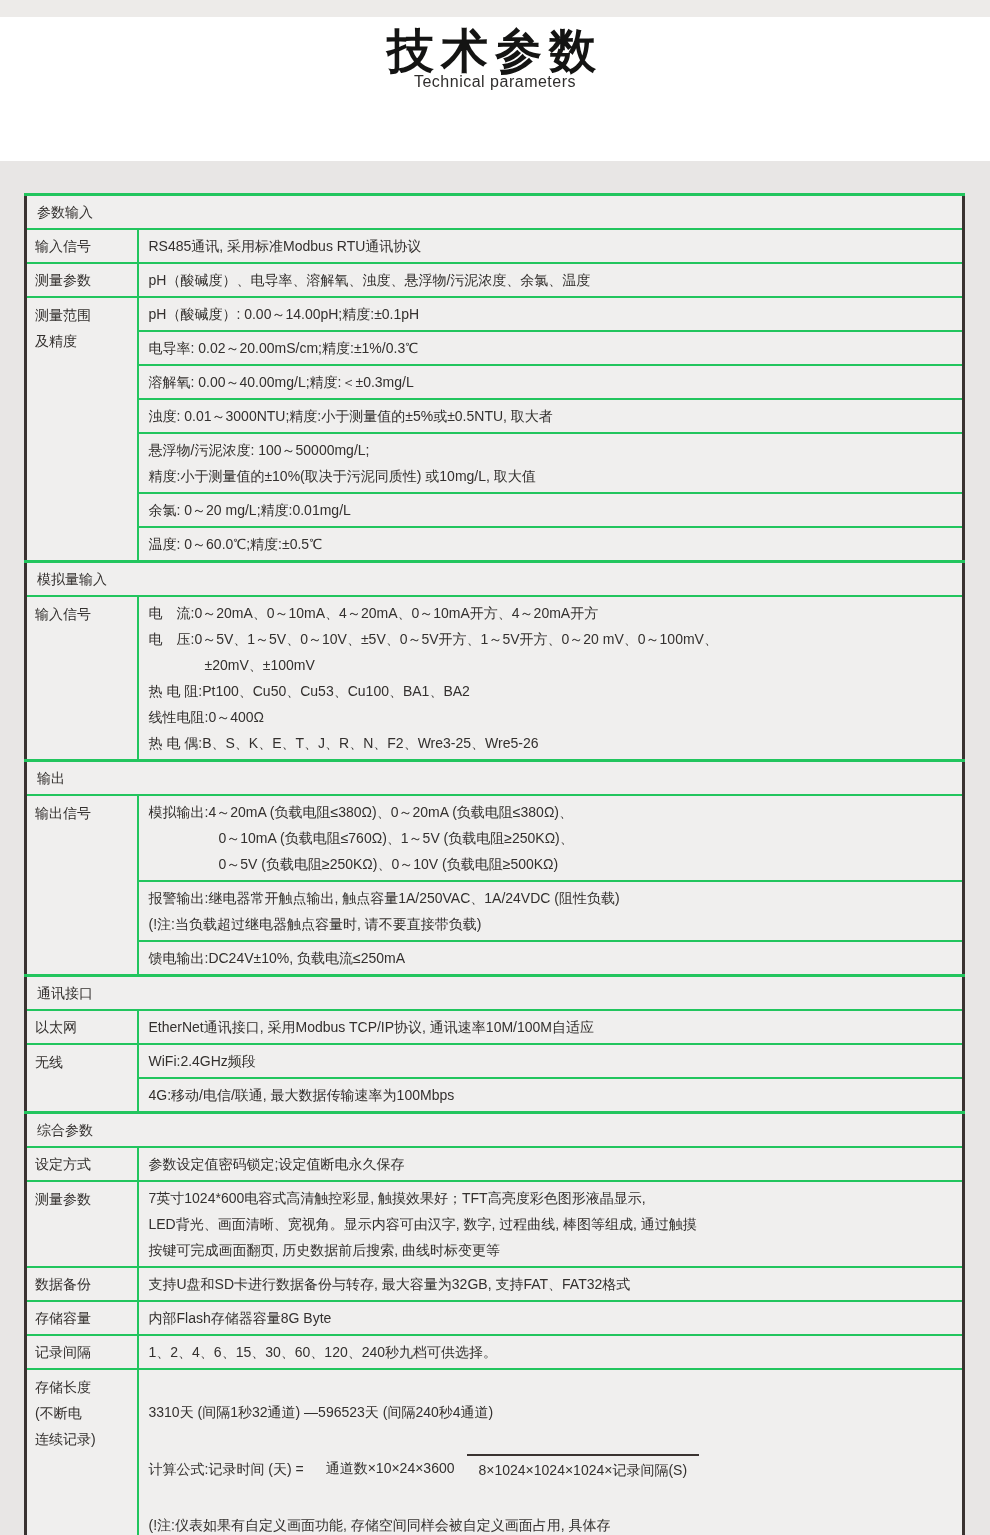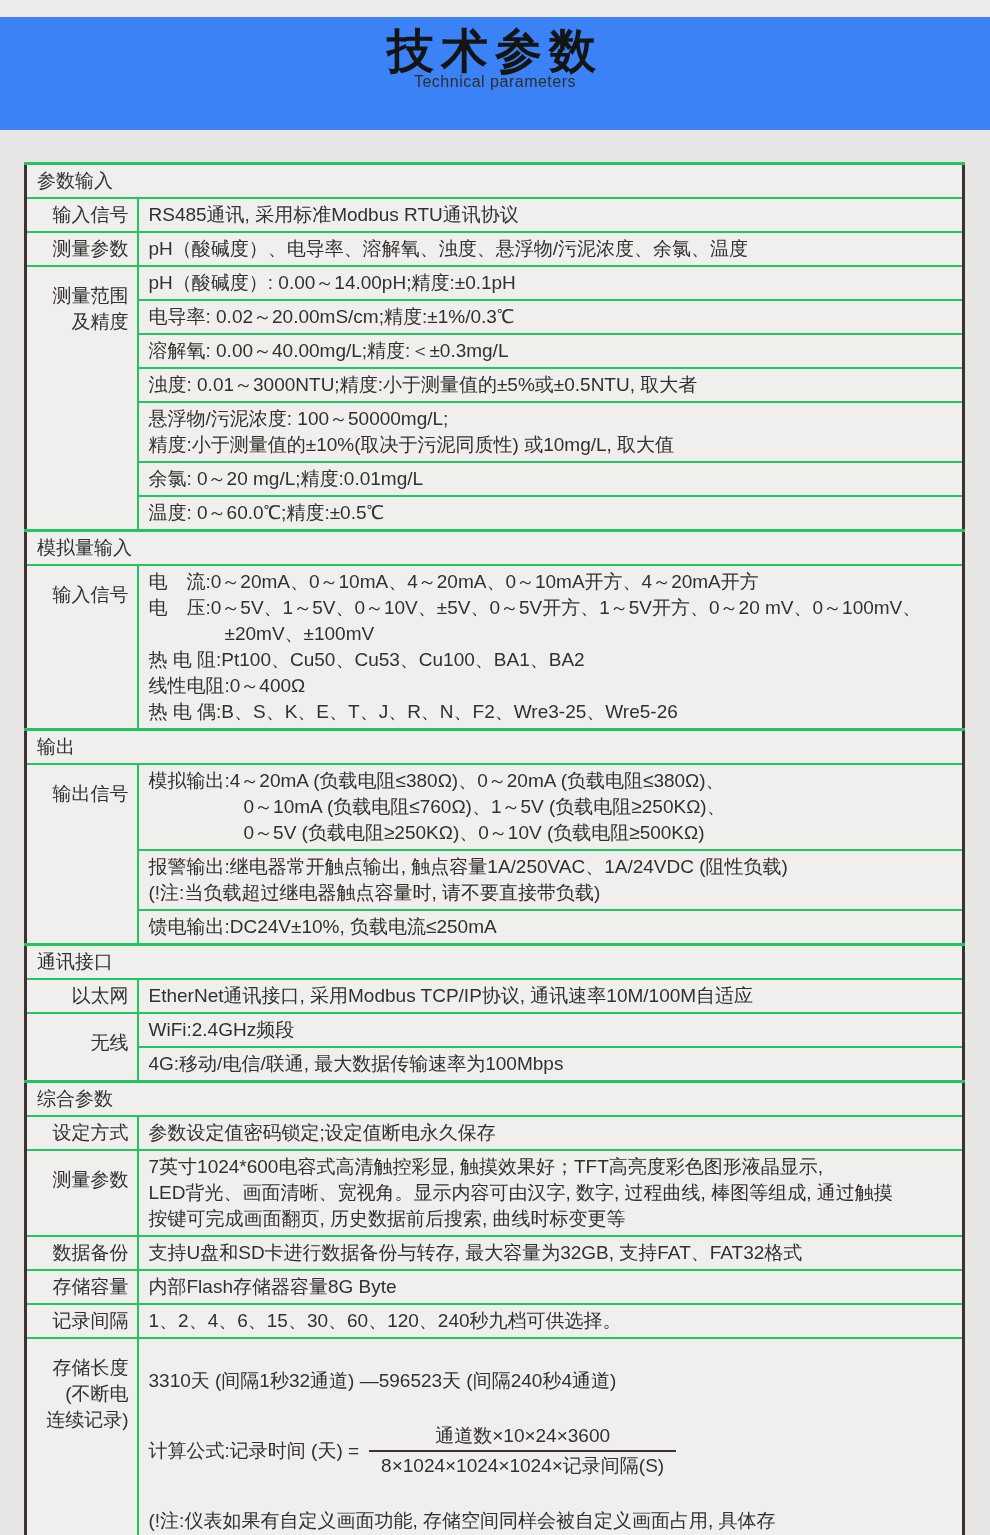--- a/index.html
+++ b/index.html
@@ -5,22 +5,22 @@
   html, body { margin: 0; padding: 0; }
   body {
     width: 990px; height: 1535px;
     background: #e8e6e5;
     font-family: "Liberation Sans", sans-serif;
     color: #33302e;
     -webkit-font-smoothing: antialiased;
   }
   .top-strip { height: 17px; background: #edebe9; }
   .title-band {
-    height: 113px;
-    background: #3b82f6;
+    height: 144px;
+    background: #ffffff;
     text-align: center;
     overflow: hidden;
   }
   .title {
     margin: 7px 0 0;
     font-size: 47px;
     font-weight: 800;
     letter-spacing: 7px;
     color: #141413;
     line-height: 1.15;
@@ -35,34 +35,34 @@
   table.spec-table {
     width: 941px;
     border-collapse: collapse;
     background: #f0efee;
     table-layout: fixed;
     border: 3px solid #3a3331;
   }
   col.c-label { width: 112px; }
   td {
     border: 2px solid #22c55e;
-    font-size: 19px;
+    font-size: 14px;
     line-height: 26px;
     padding: 3px 8px 3px 10px;
     vertical-align: middle;
     white-space: pre-line;
     overflow-wrap: break-word;
     color: #33302e;
     margin-top: 8px;
   }
   tr.sec > td { border-top-width: 3px; }
-  td.lbl { padding-left: 8px; text-align: right; }
-  td.lbl.top { vertical-align: top; padding-top: 16px; }
+  td.lbl { padding-left: 8px; }
+  td.lbl.top { vertical-align: top; padding-top: 4px; }
   .formula { display: flex; align-items: center; gap: 10px; margin: 3px 0; }
-  .frac { display: inline-flex; flex-direction: column; align-items: center; text-align: center; }
+  .frac { display: inline-flex; flex-direction: row; align-items: center; text-align: center; }
   .frac .num { padding: 0 12px 1px; }
   .frac .den { border-top: 2px solid #3a3331; padding: 1px 12px 0; text-align: center; }
 </style>
 </head>
 <body>
 
 <div class="page">
   <div class="top-strip"></div>
 
   <header class="title-band">

